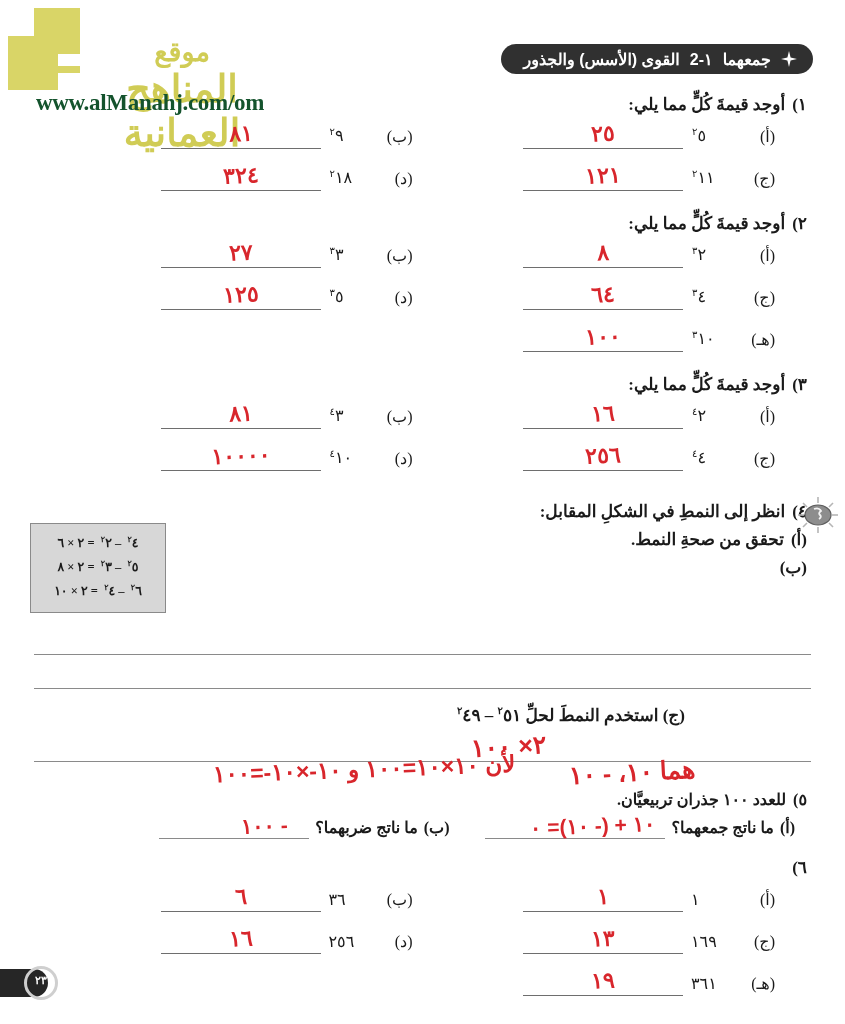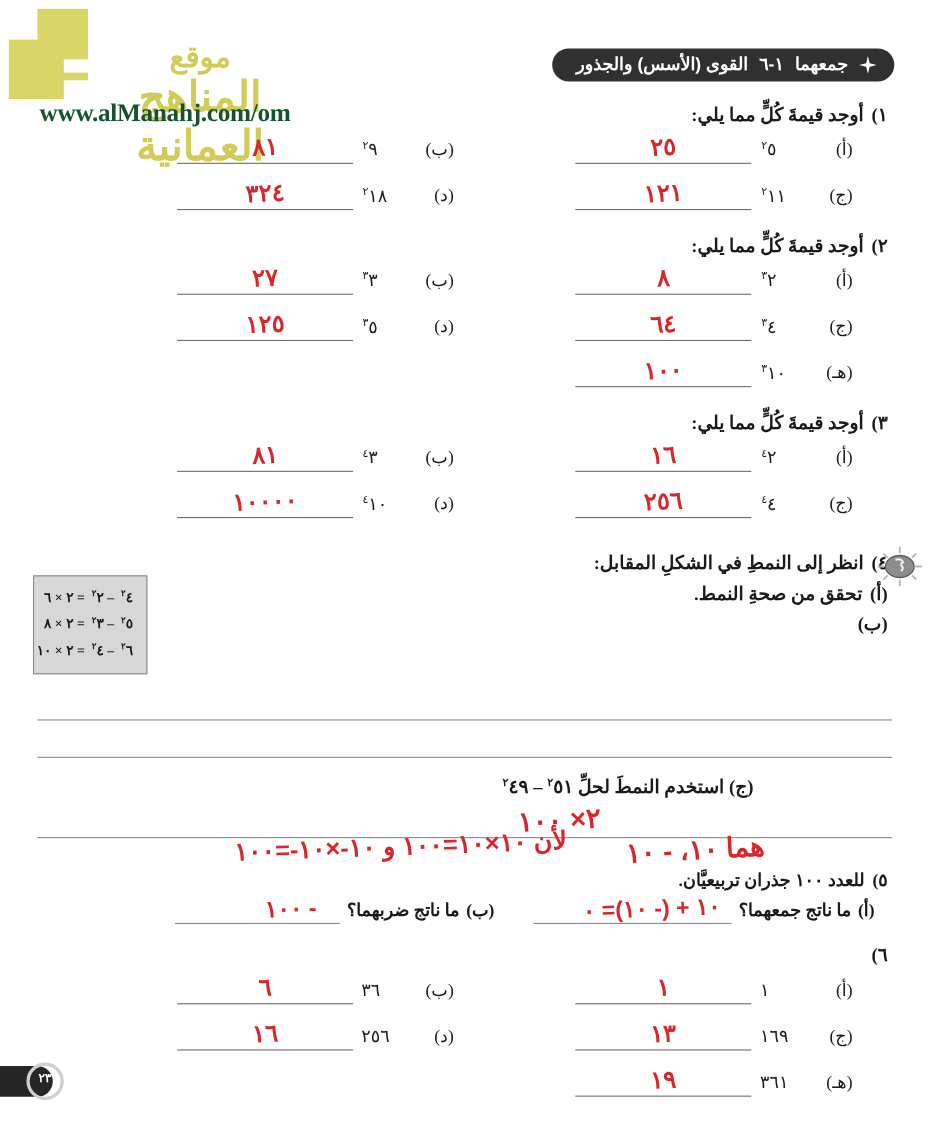--- a/index.html
+++ b/index.html
@@ -167,21 +167,21 @@
   }
   .q4-line .sub { flex: 0 0 auto; }
   .brain {
     position: absolute;
     top: -6px; right: -26px;
     width: 46px; height: 40px;
   }
   .pattern-box {
     position: absolute;
     top: 22px; left: 0;
-    width: 104px;
+    width: 136px;
     border: 1.5px solid #8a8a8a;
     background: #d7d7d7;
     padding: 8px 12px;
     text-align: center;
   }
   .pattern-box .row {
     font-size: 12.5px;
     font-weight: bold;
     line-height: 1.9;
     direction: rtl;
@@ -332,21 +332,21 @@
     <div class="l2">المناهج العمانية</div>
   </div>
   <div class="wm-url">www.alManahj.com/om</div>
 </div>
 
 <div class="header-pill">
   <svg class="spark" viewBox="0 0 16 16">
     <path d="M8 0 L9.6 6.4 L16 8 L9.6 9.6 L8 16 L6.4 9.6 L0 8 L6.4 6.4 Z" fill="#ffffff"></path>
   </svg>
   <span class="title-main">جمعهما</span>
-  <span class="title-num">١-٦</span>
+  <span class="title-num">١-2</span>
   <span class="title-main">القوى (الأسس) والجذور</span>
 </div>
 
 <div class="page">
 
   <div class="q">
     <div class="q-head">
       <span class="q-num">١)</span>
       <span class="q-text">أوجد قيمةَ كُلٍّ مما يلي:</span>
     </div>

